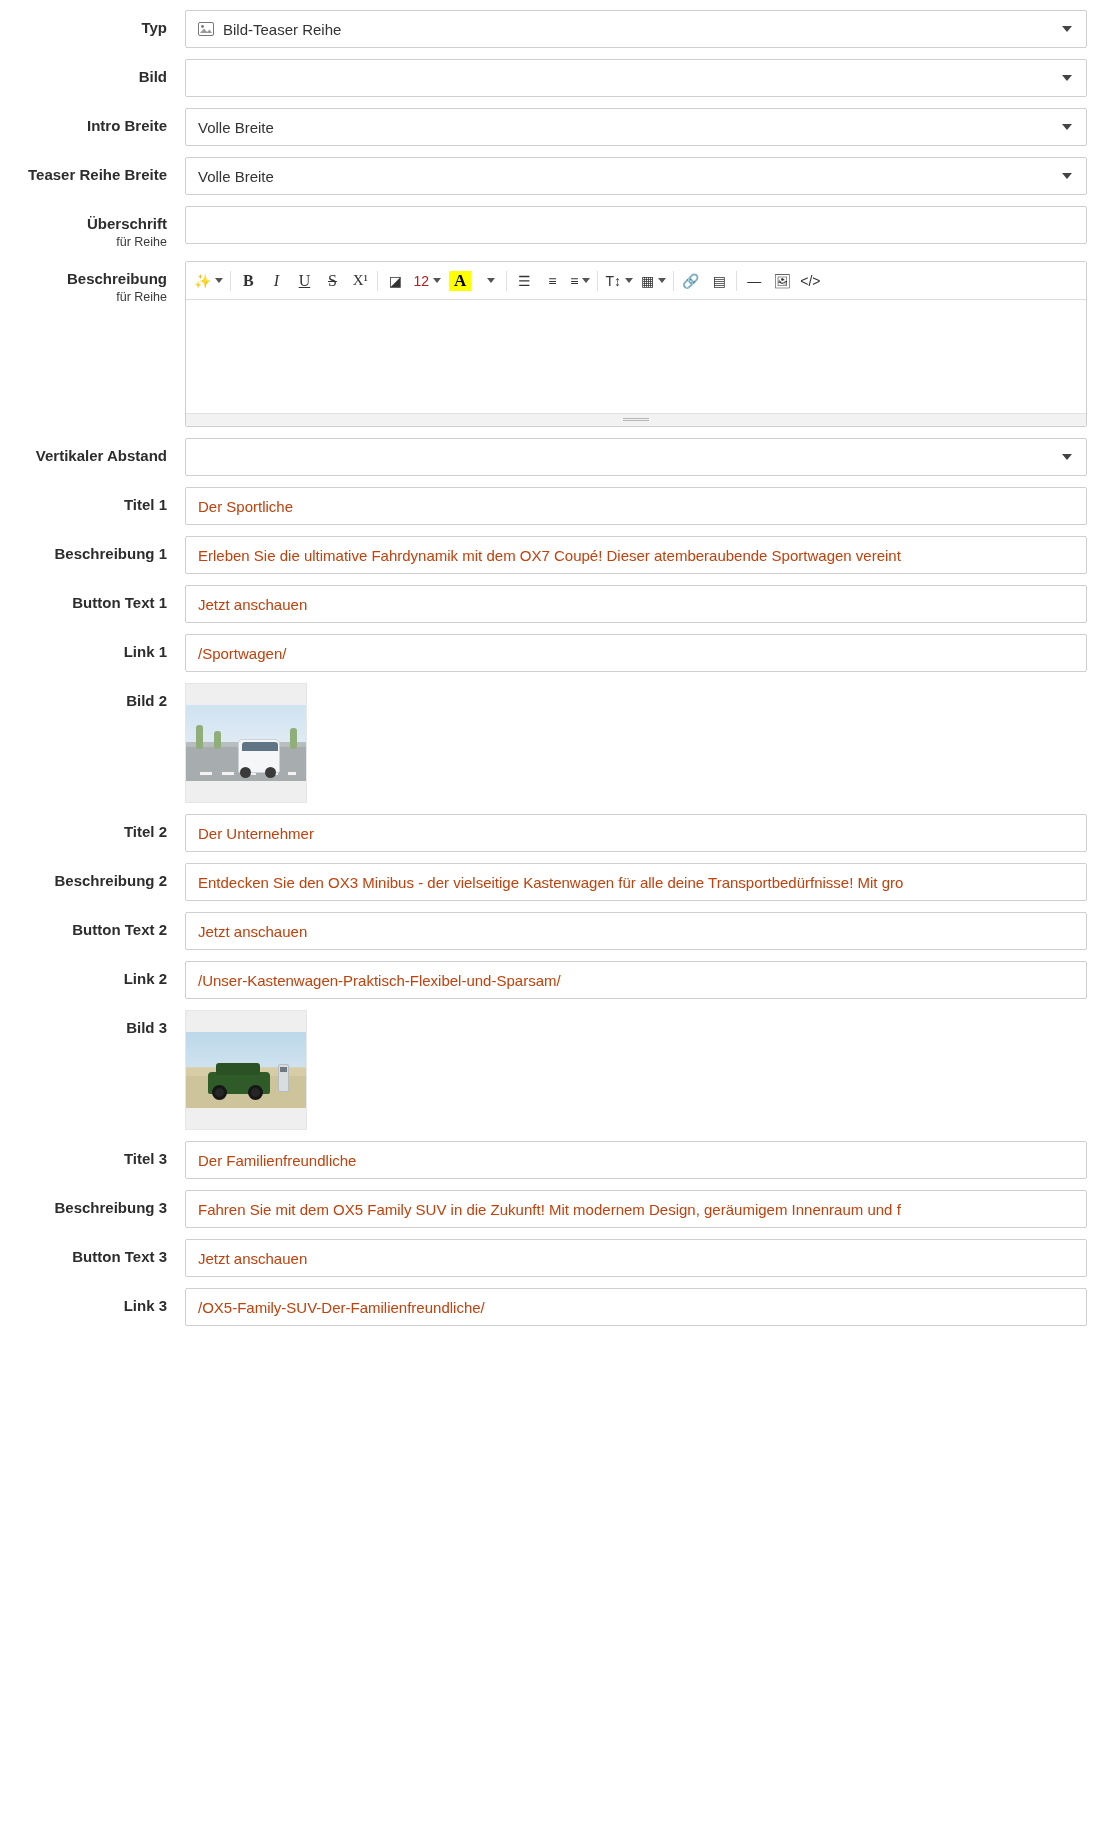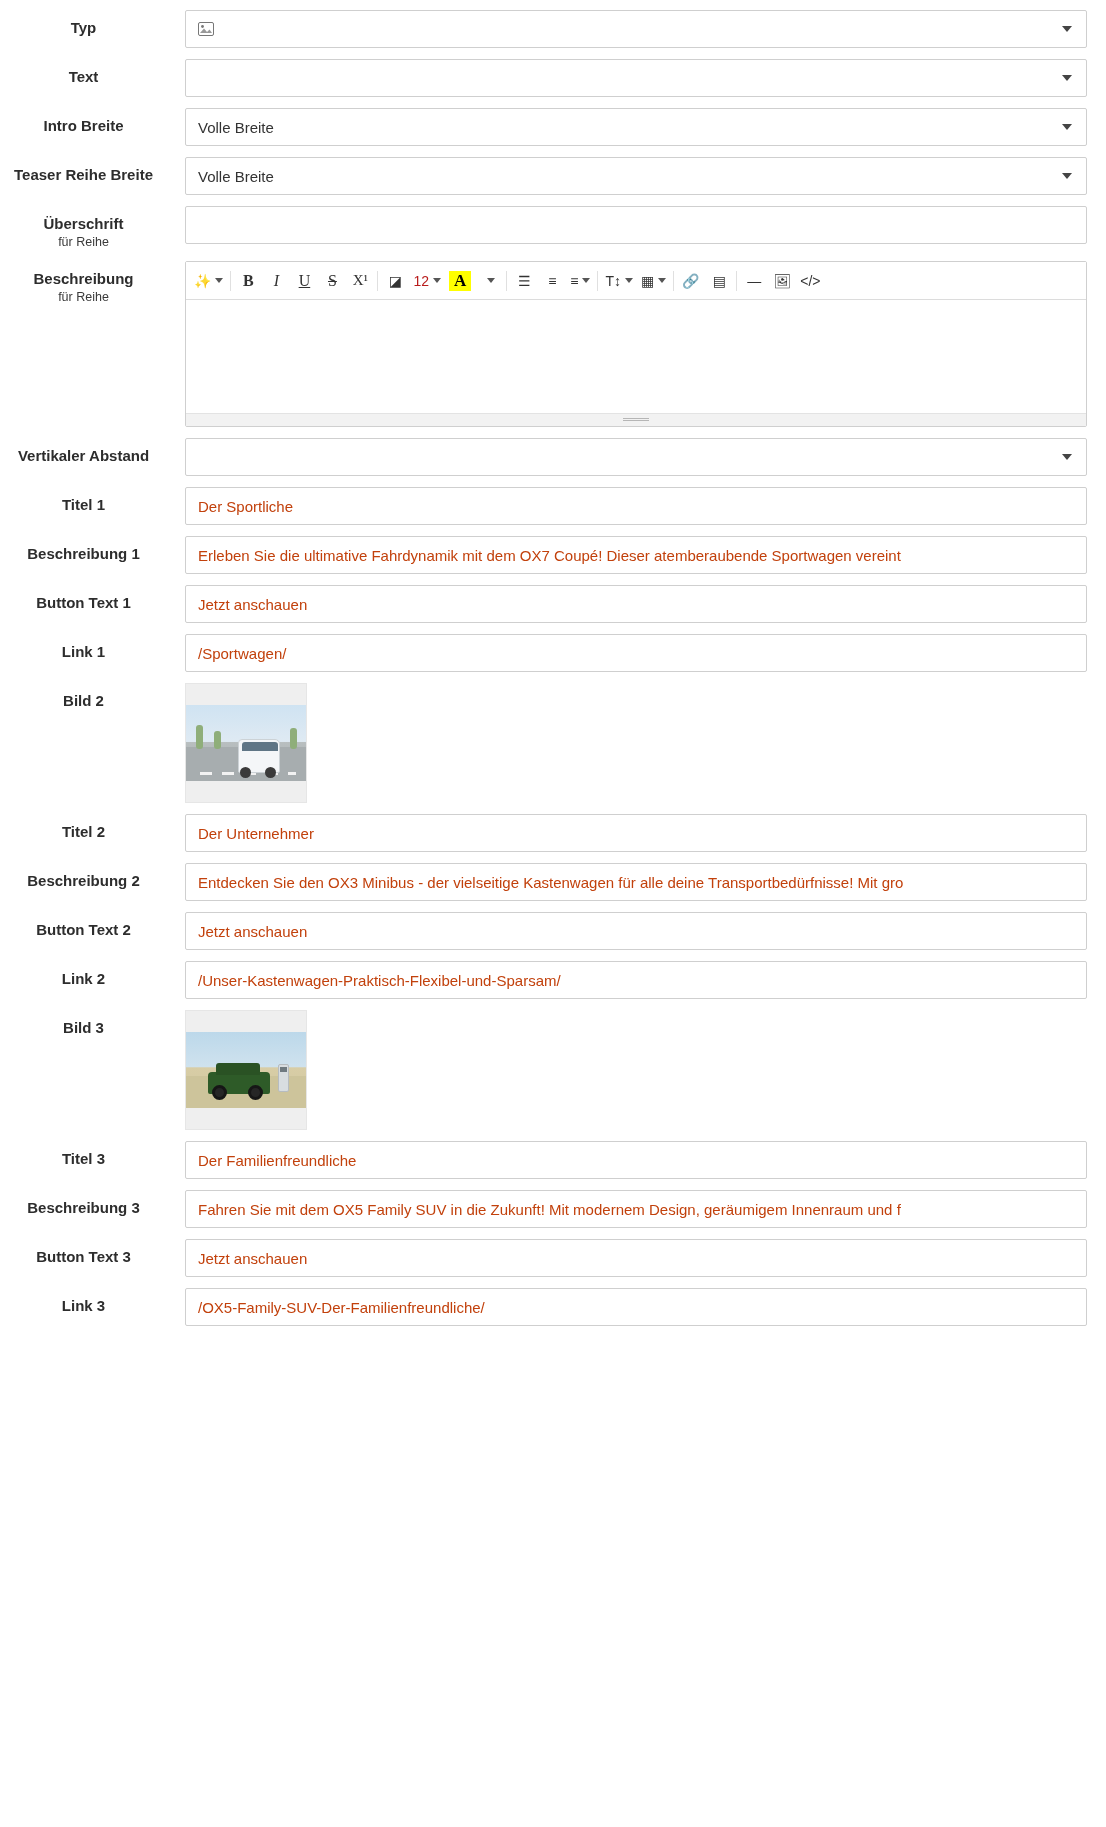--- a/index.html
+++ b/index.html
@@ -19,21 +19,21 @@
     padding: 10px 0 20px 0;
   }
   .row {
     display: flex;
     align-items: flex-start;
     margin-bottom: 11px;
   }
   .label-cell {
     width: 185px;
     min-width: 185px;
-    text-align: center;
+    text-align: right;
     padding-right: 18px;
     padding-top: 9px;
     font-weight: bold;
     font-size: 15px;
     color: #2d2d2d;
     line-height: 1.25;
   }
   .label-sub {
     display: block;
     font-size: 12.5px;
@@ -266,26 +266,27 @@
       <div class="label-cell"><span>Typ</span></div>
       <div class="field-cell">
         <div class="select-box">
           <span class="sel-icon icon-img">
             <svg width="16" height="14" viewBox="0 0 16 14">
               <rect x="0.5" y="0.5" width="15" height="13" rx="1.5" fill="none" stroke="#777"></rect>
               <circle cx="4.5" cy="4.5" r="1.4" fill="#777"></circle>
               <path d="M2 11 L6 6.5 L9 10 L11.5 7.5 L14 11 Z" fill="#999"></path>
             </svg>
           </span>
+          <span class="sel-text">Bild-Teaser Reihe</span>
           <span class="caret"></span>
         </div>
       </div>
     </div>
     <div class="row">
-      <div class="label-cell"><span>Text</span></div>
+      <div class="label-cell"><span>Bild</span></div>
       <div class="field-cell">
         <div class="select-box">
           <span class="caret"></span>
         </div>
       </div>
     </div>
     <div class="row">
       <div class="label-cell"><span>Intro Breite</span></div>
       <div class="field-cell">
         <div class="select-box">

